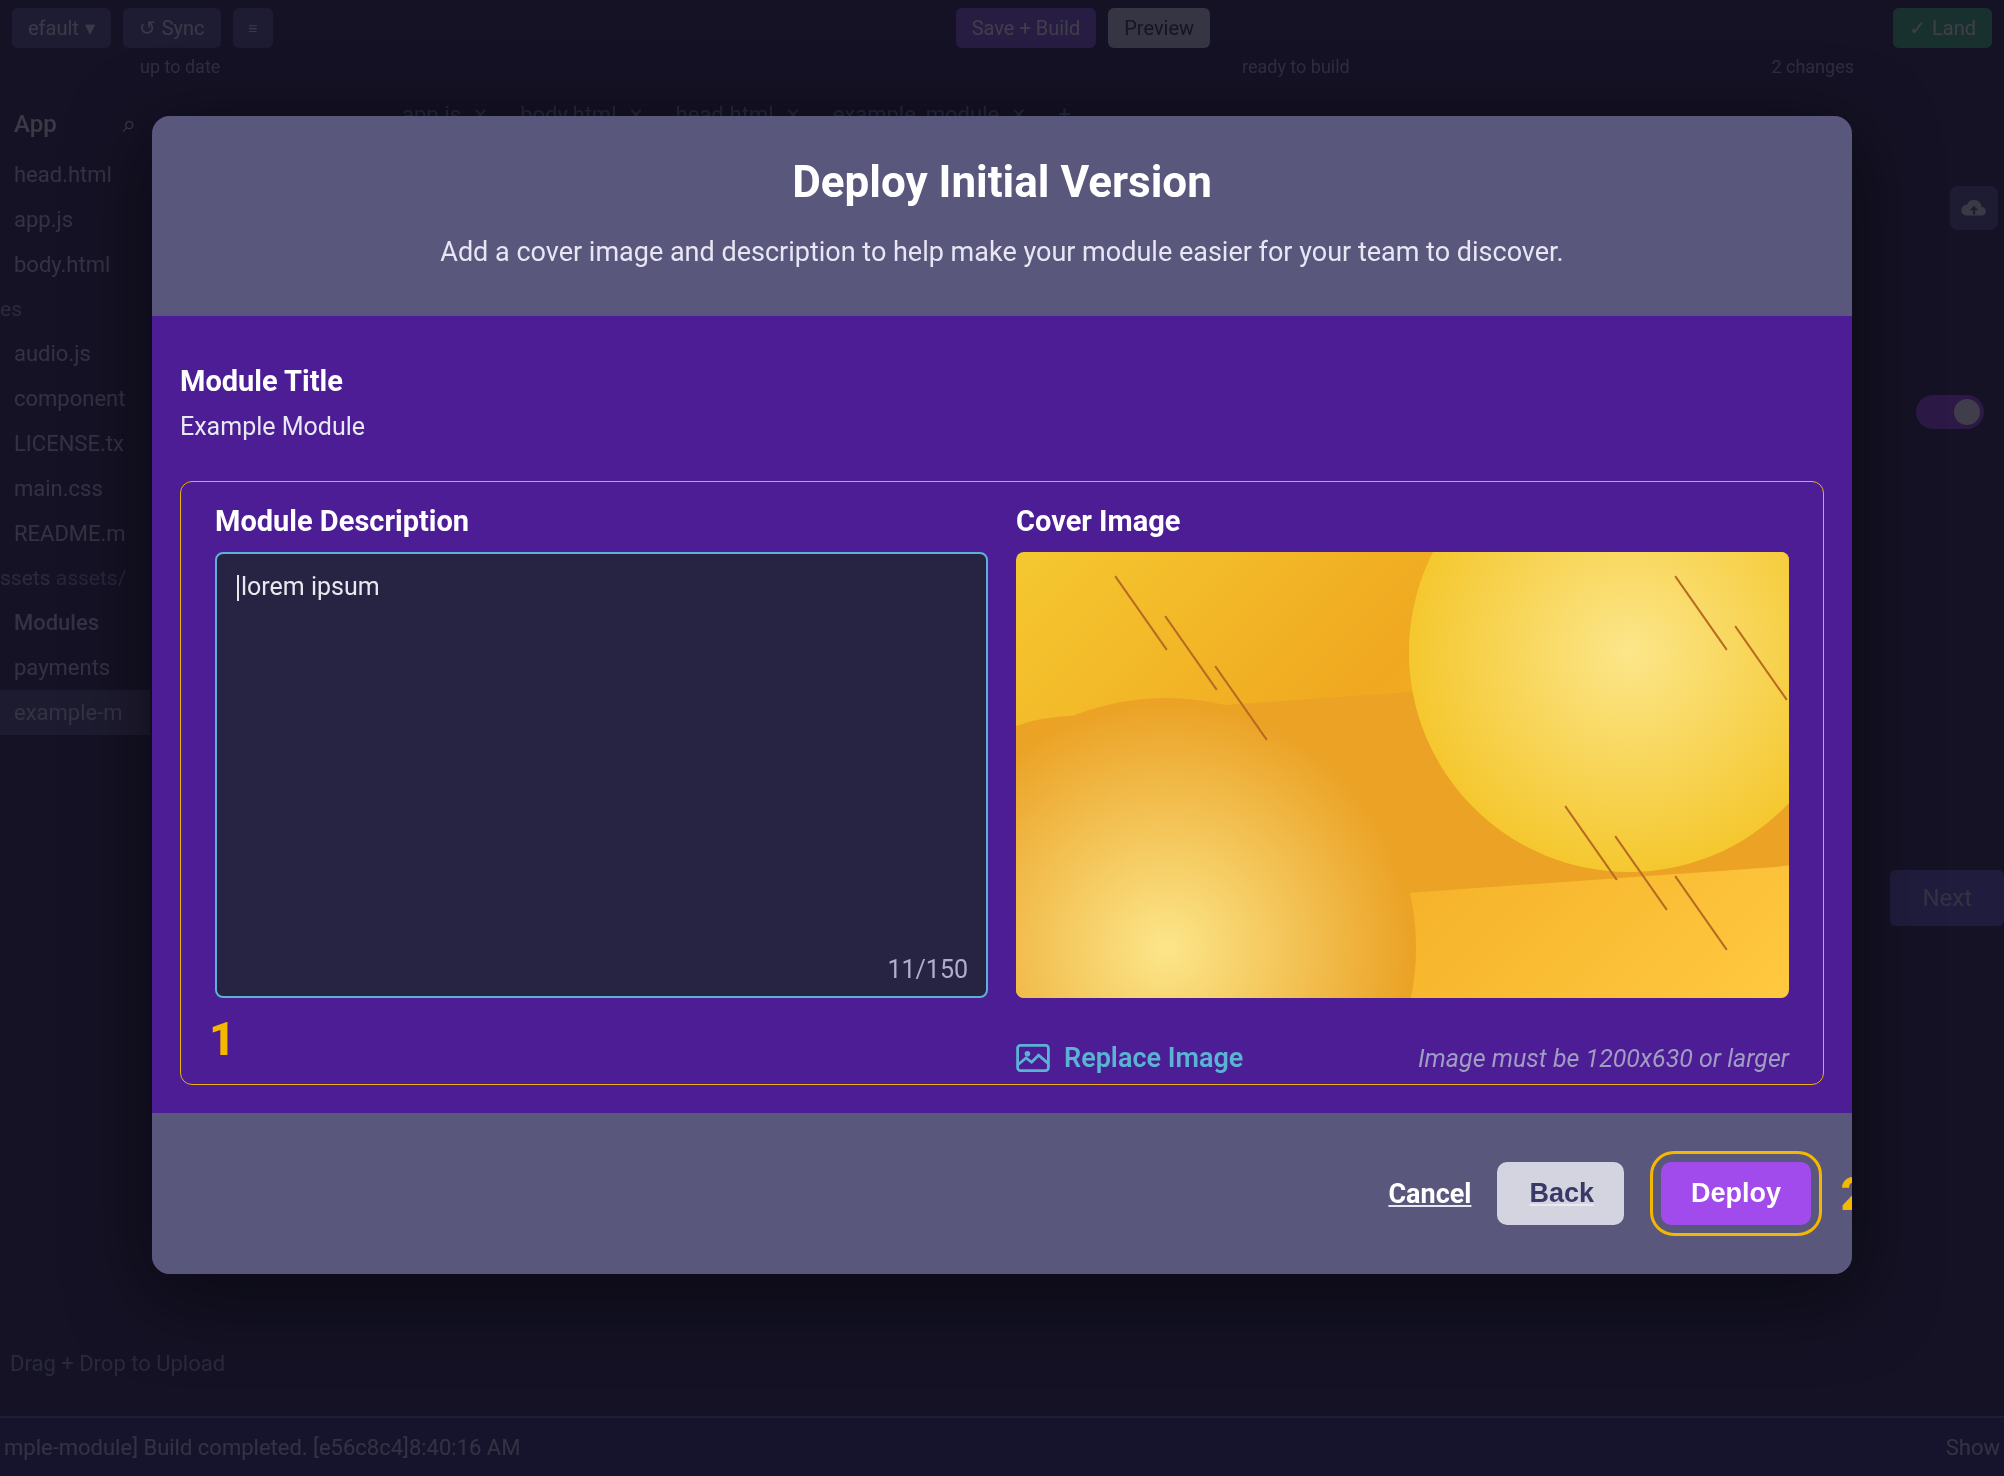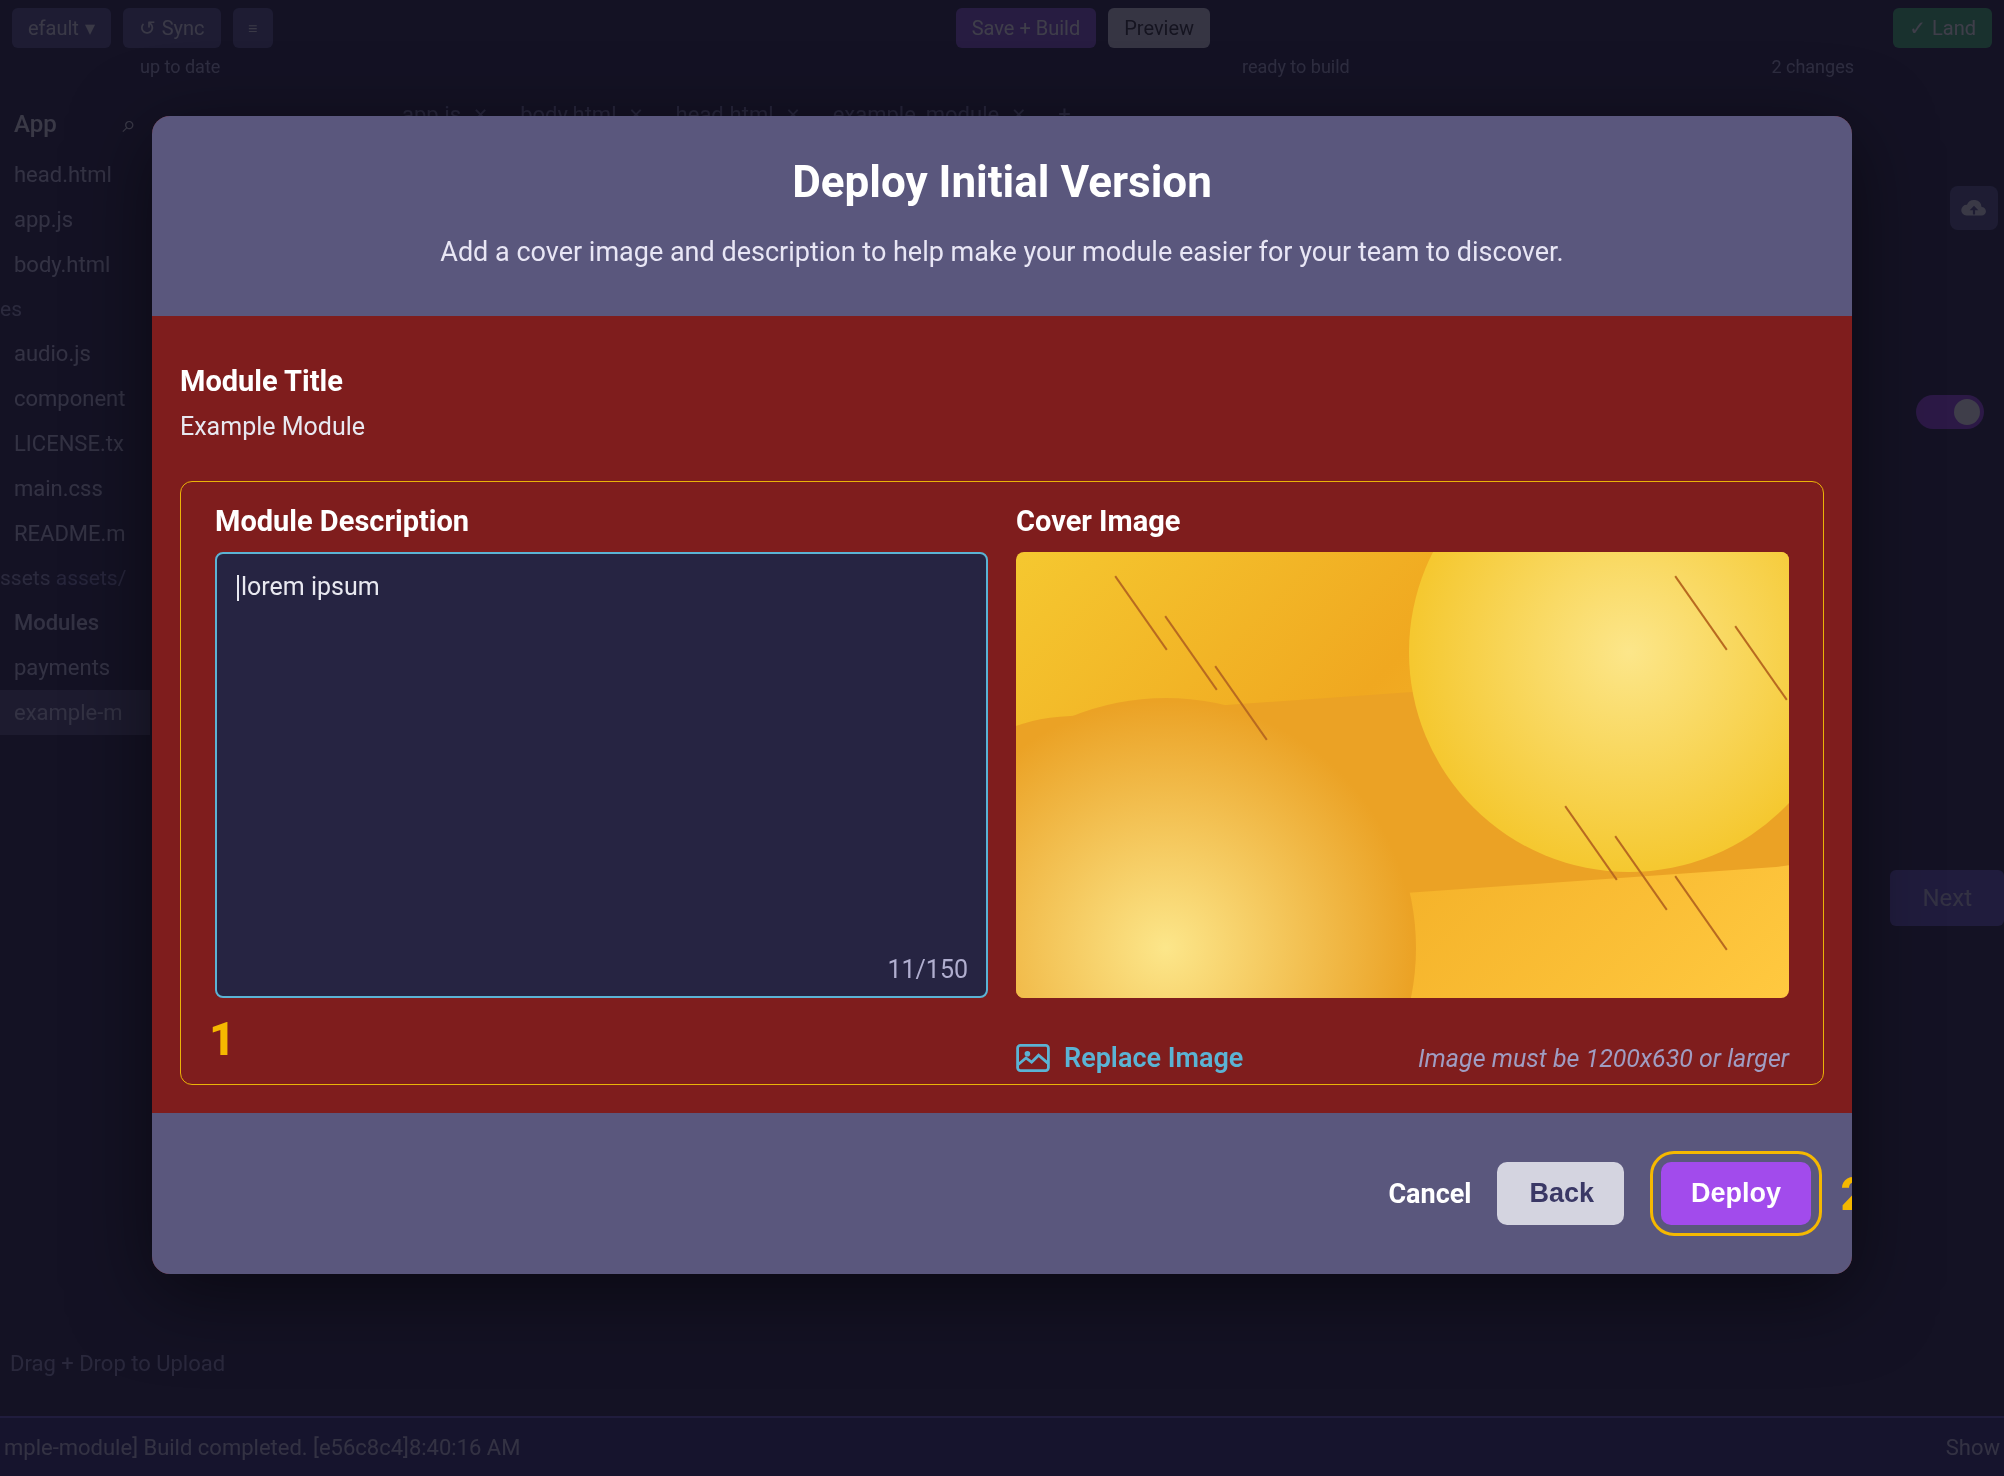--- a/index.html
+++ b/index.html
@@ -115,21 +115,21 @@
       background: rgba(20, 18, 40, 0.55);
       z-index: 1;
     }
 
     
     .modal {
       position: absolute;
       top: 116px;
       left: 152px;
       width: 1700px;
-      background: #7f1d1d;
+      background: #4c1d95;
       border-radius: 18px;
       overflow: hidden;
       z-index: 2;
       box-shadow: 0 20px 80px rgba(0,0,0,0.5);
     }
     .modal-header {
       background: #5a577d;
       padding: 40px 30px 48px;
       text-align: center;
     }
@@ -267,20 +267,21 @@
       color: #a09dc2;
     }
     .modal-footer {
       background: #5a577d;
       padding: 38px 30px;
       display: flex;
       justify-content: flex-end;
       align-items: center;
       gap: 26px;
       position: relative;
+      text-decoration: underline;
     }
     .footer-link {
       font-size: 27px;
       font-weight: 700;
       color: #fff;
     }
     .footer-btn {
       padding: 16px 30px;
       border-radius: 10px;
       font-size: 27px;

